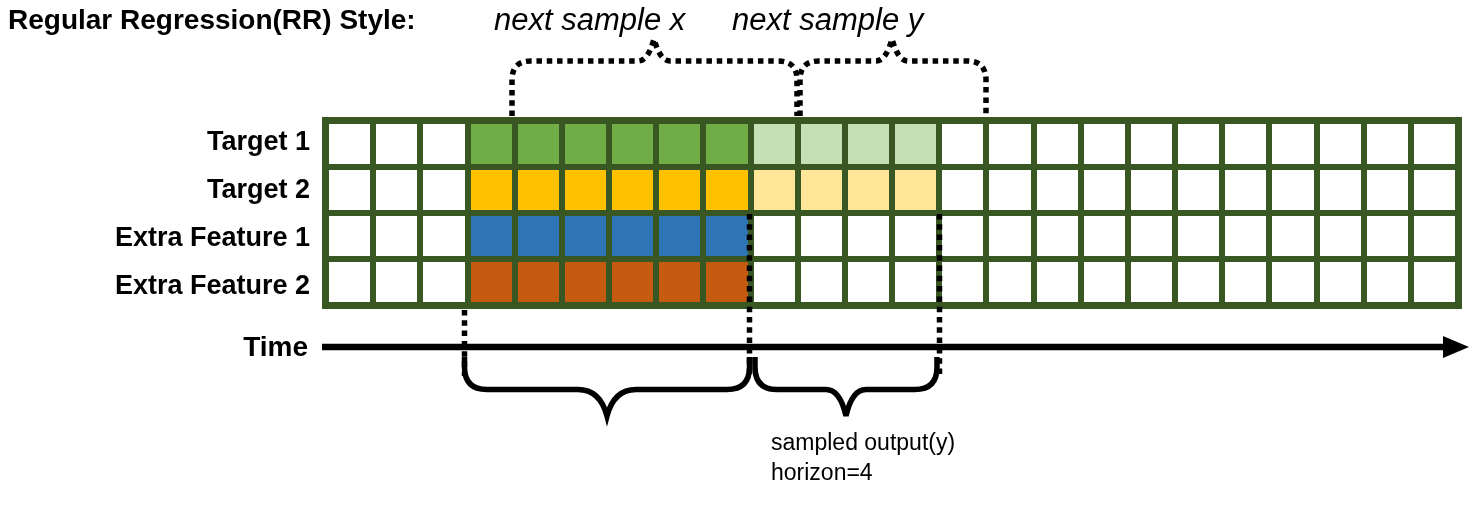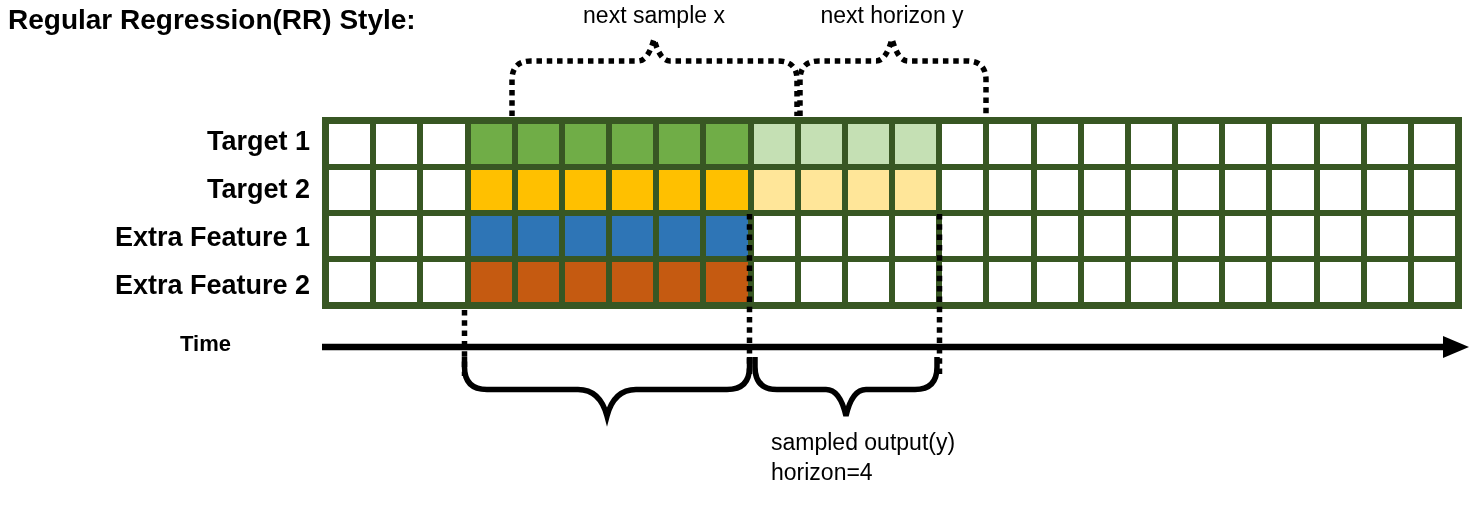--- a/index.html
+++ b/index.html
@@ -5,22 +5,22 @@
   * { margin: 0; padding: 0; box-sizing: border-box; }
   html, body { width: 1476px; height: 516px; background: #ffffff; overflow: hidden; }
   body { position: relative; font-family: "Liberation Sans", sans-serif; color: #000; }
 
   .page-title {
     position: absolute; left: 8px; top: 4px;
     font-size: 28px; font-weight: 700; letter-spacing: 0px;
   }
 
   .top-note {
-    position: absolute; top: 2px; width: 320px; text-align: center;
-    font-size: 23px; font-weight: 400;
+    position: absolute; top: 2px; width: 320px; 
+    font-size: 31px; font-style: italic; font-weight: 400;
   }
   .top-note.x { left: 494px; }
   .top-note.y { left: 732px; }
 
   .row-label {
     position: absolute; left: 0; width: 310px; height: 48px;
     text-align: right; line-height: 48px;
     font-size: 27px; font-weight: 700;
   }
 
@@ -29,42 +29,42 @@
     width: 1140px; height: 192px;
     display: grid;
     grid-template-columns: repeat(24, 1fr);
     grid-template-rows: repeat(4, 1fr);
     gap: 6px; padding: 7px;
   }
   .cell { width: 100%; height: 100%; }
 
   .time-label {
     position: absolute; left: 180px; top: 331px; width: 128px;
-    text-align: left; font-size: 22px; font-weight: 700;
+    text-align: right; font-size: 28px; font-weight: 700;
   }
 
   .overlay {
     position: absolute; left: 0; top: 0; width: 1476px; height: 516px;
     pointer-events: none;
   }
 
   .bottom-note {
     position: absolute; top: 427px;
     font-size: 23px; font-weight: 400; line-height: 30px; white-space: nowrap;
   }
   .bottom-note.input { left: 511px; }
   .bottom-note.output { left: 771px; }
 </style>
 </head>
 <body>
 
 <div class="page-title">Regular Regression(RR) Style:</div>
 
 <div class="top-note x">next sample x</div>
-<div class="top-note y">next horizon y</div>
+<div class="top-note y">next sample y</div>
 
 <div class="row-label" style="top:117px">Target 1</div>
 <div class="row-label" style="top:165px">Target 2</div>
 <div class="row-label" style="top:213px">Extra Feature 1</div>
 <div class="row-label" style="top:261px">Extra Feature 2</div>
 
 <div class="sample-grid" style="background: rgb(56, 87, 35);">
     <div class="cell" style="background: rgb(255, 255, 255);"></div>
     <div class="cell" style="background: rgb(255, 255, 255);"></div>
     <div class="cell" style="background: rgb(255, 255, 255);"></div>

